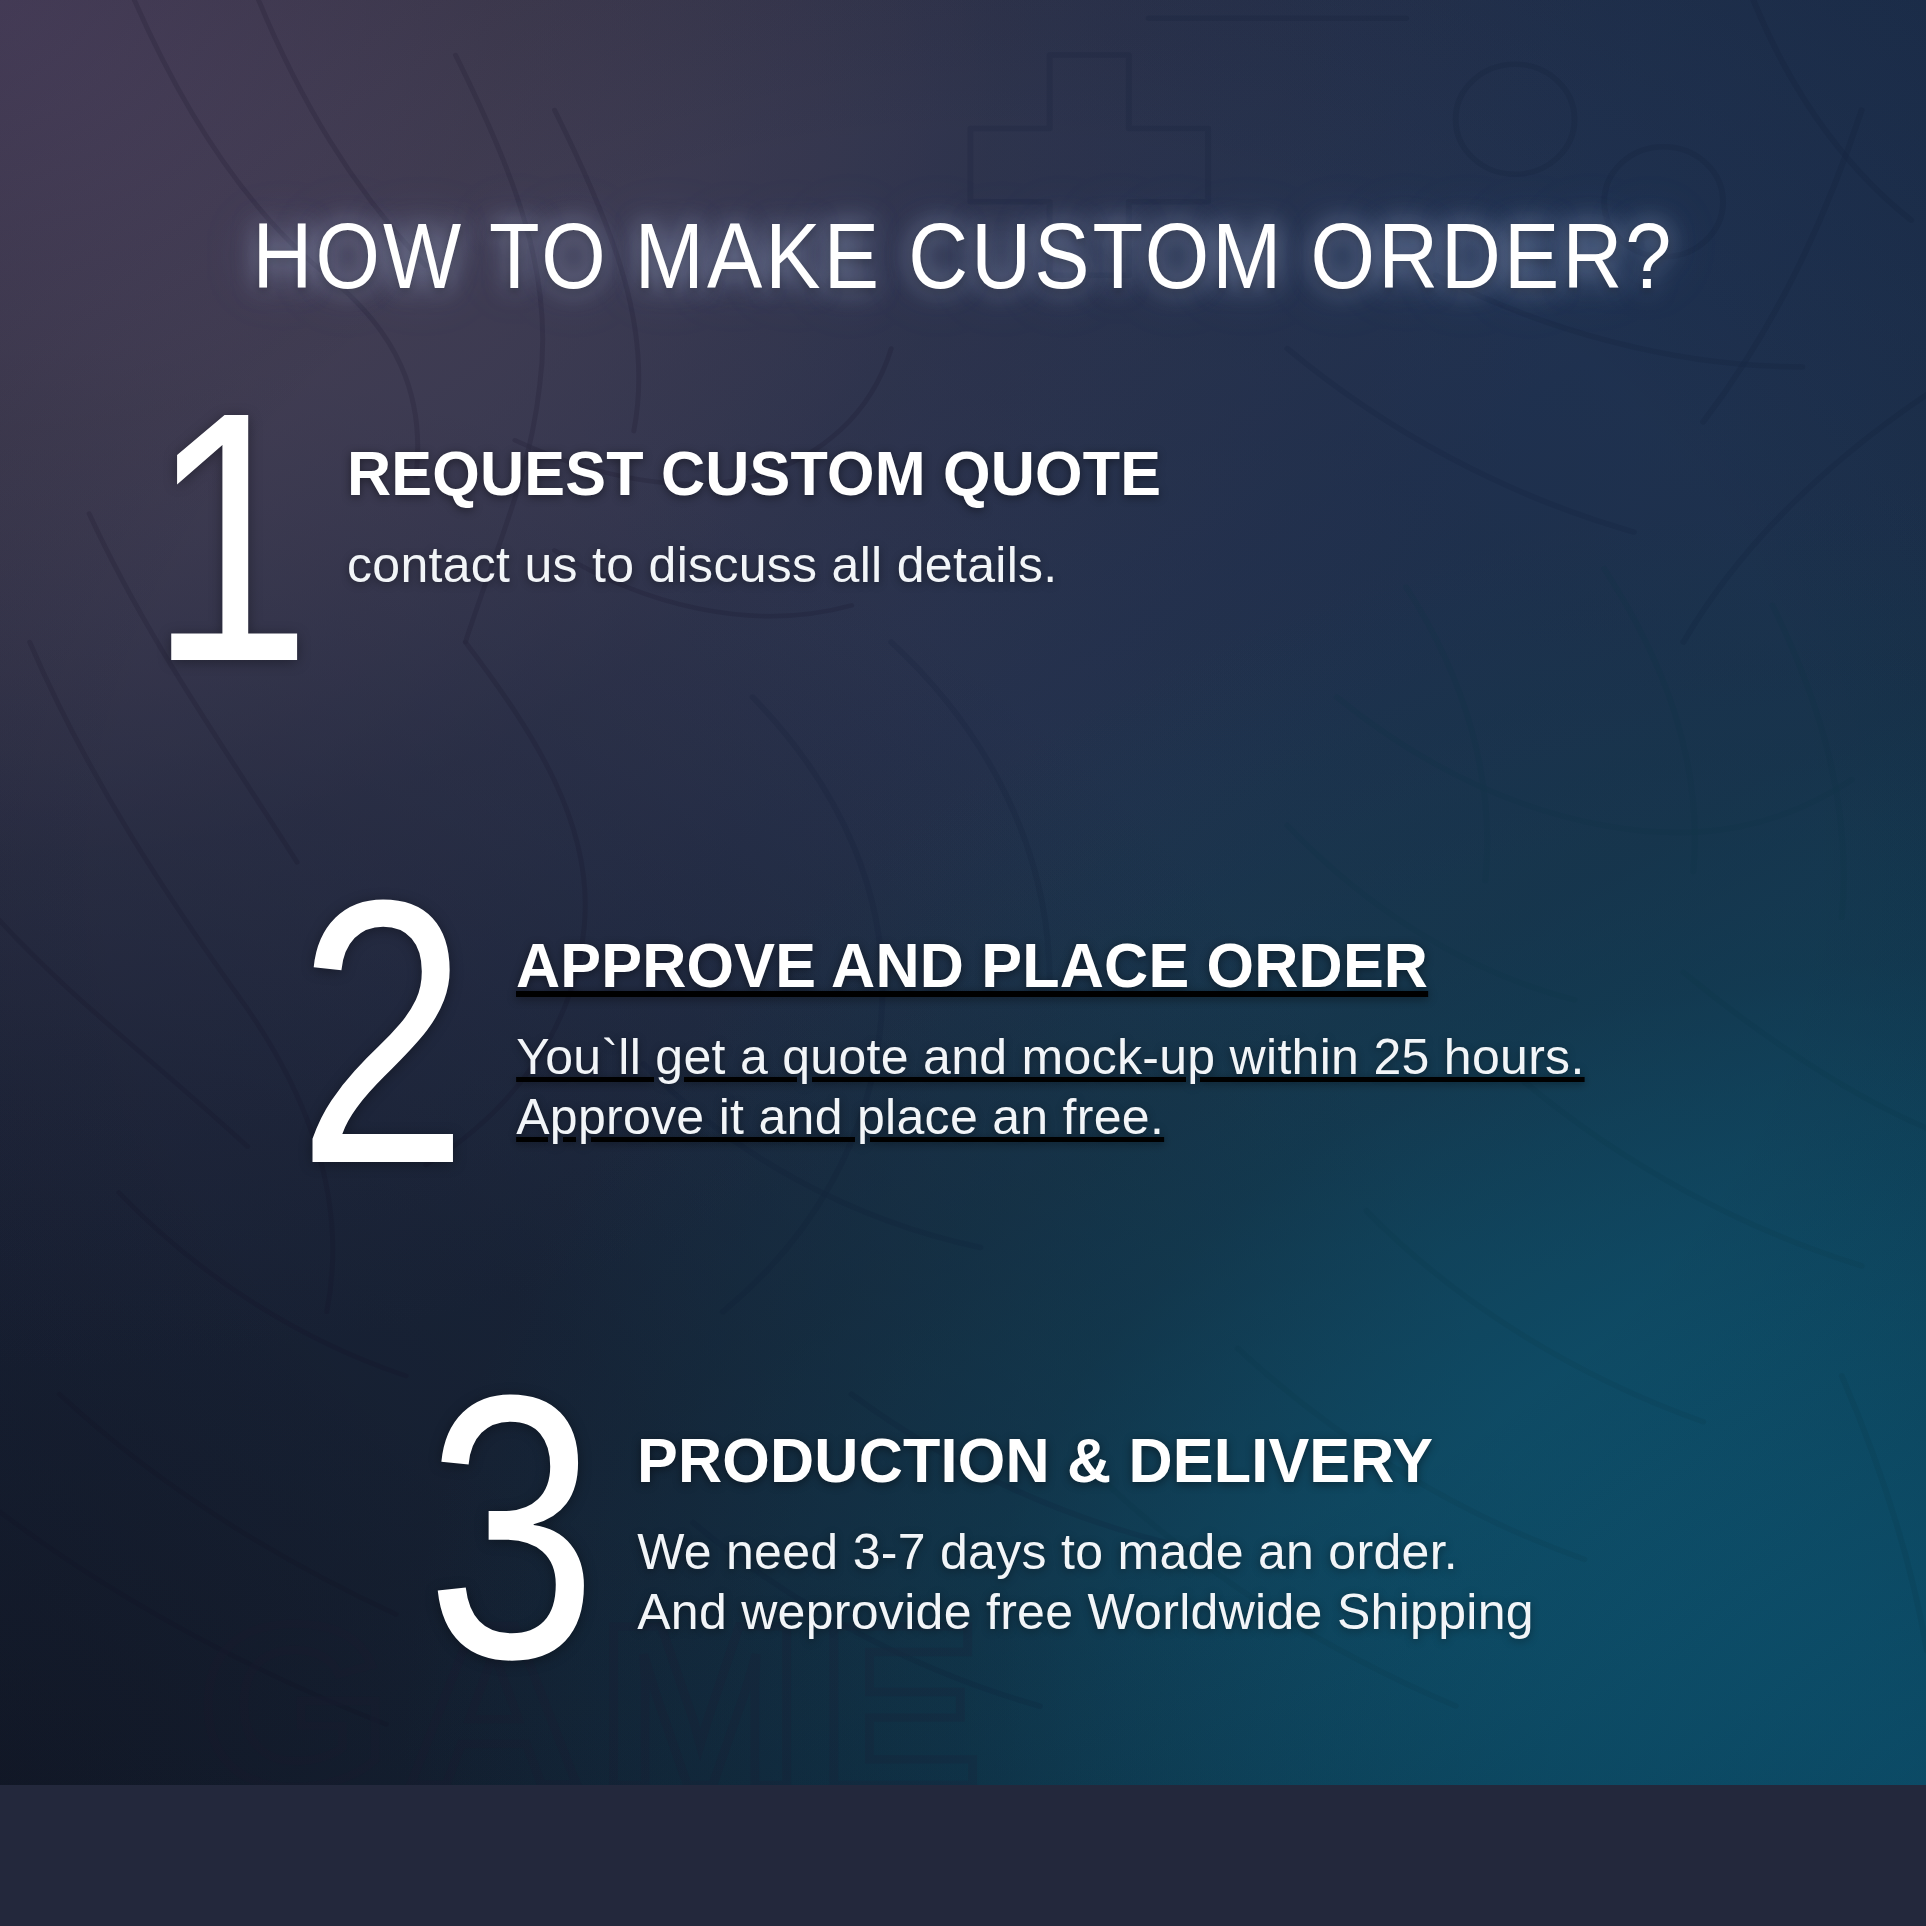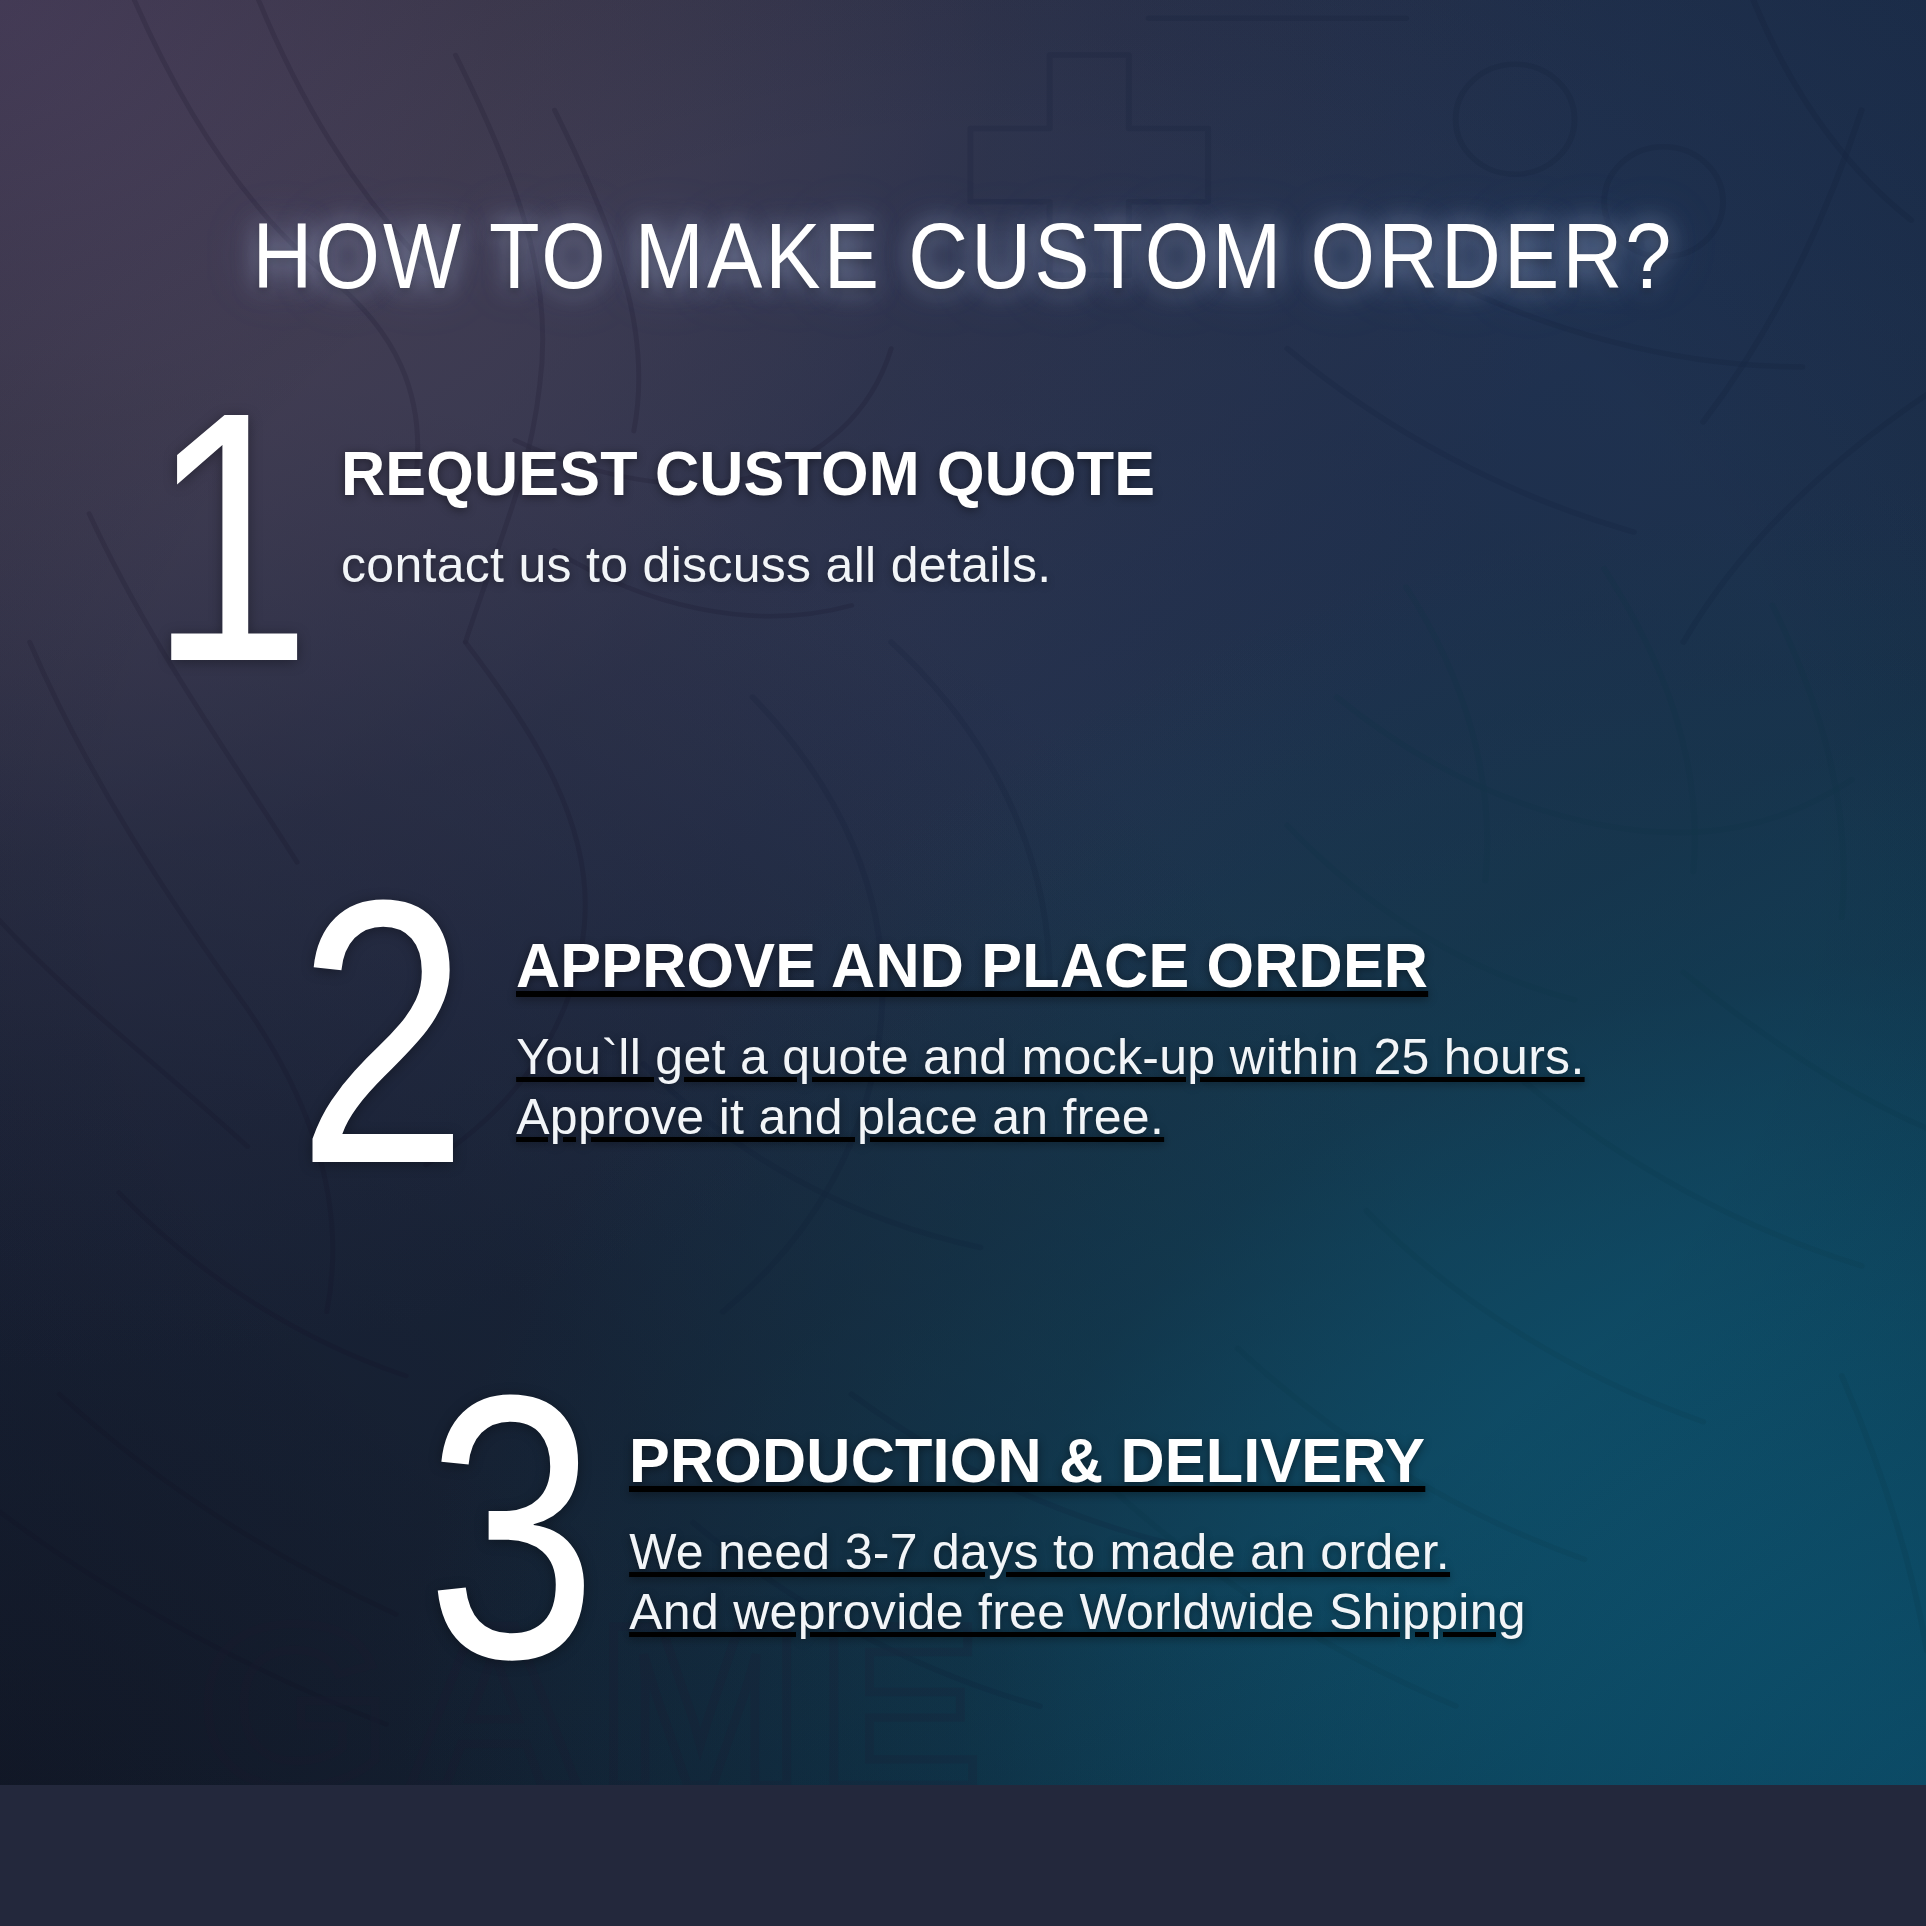--- a/index.html
+++ b/index.html
@@ -103,31 +103,31 @@
     margin-top:30px;
     text-shadow:0 2px 9px rgba(0,0,0,.40);
     white-space:nowrap;
   }
   .desc span{display:block;}
 
   
   #step-1{left:149px;  top:408px;  width:1317px;}
   #step-1 .num{font-size:356px;}
   #step-1 .head{font-size:63px;}
-  #step-1 .body{}
+  #step-1 .body{margin-left:6px;}
 
   #step-2{left:297px;  top:896px;  width:1287px;}
   #step-2 .num{font-size:376px;}
   #step-2 .head{font-size:63px;}
   #step-2 .body{margin-left:16px;padding-top:38px;text-decoration:underline;}
 
   #step-3{left:426px;  top:1391px; width:1218px;}
   #step-3 .num{font-size:376px;}
   #step-3 .head{font-size:63px;}
-  #step-3 .body{margin-left:0px;padding-top:38px;text-decoration:underline;}
+  #step-3 .body{margin-left:8px;padding-top:38px;}
 </style>
 </head>
 <body>
 
 <div id="poster">
 
   <div class="bg-base"></div>
 
   <div class="bg-art">
     <svg viewBox="0 0 1946 1946" preserveAspectRatio="none" aria-hidden="true">

